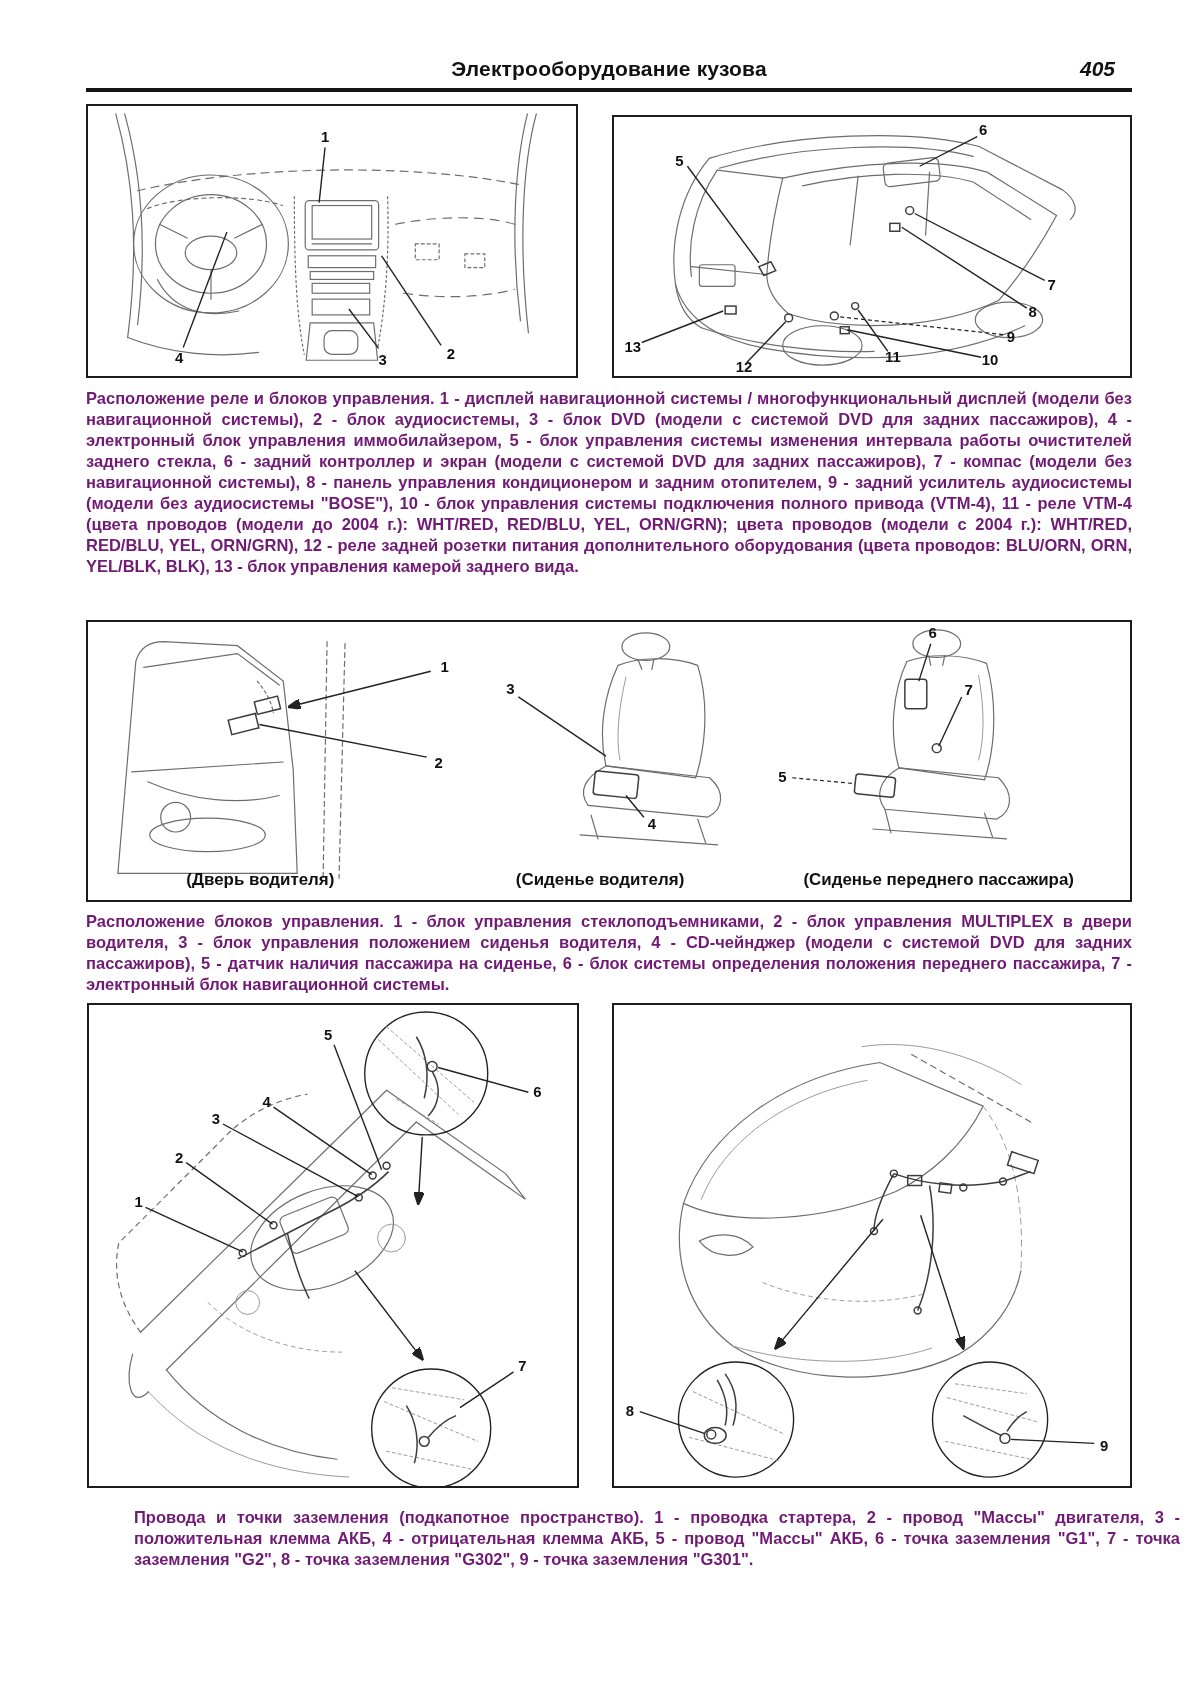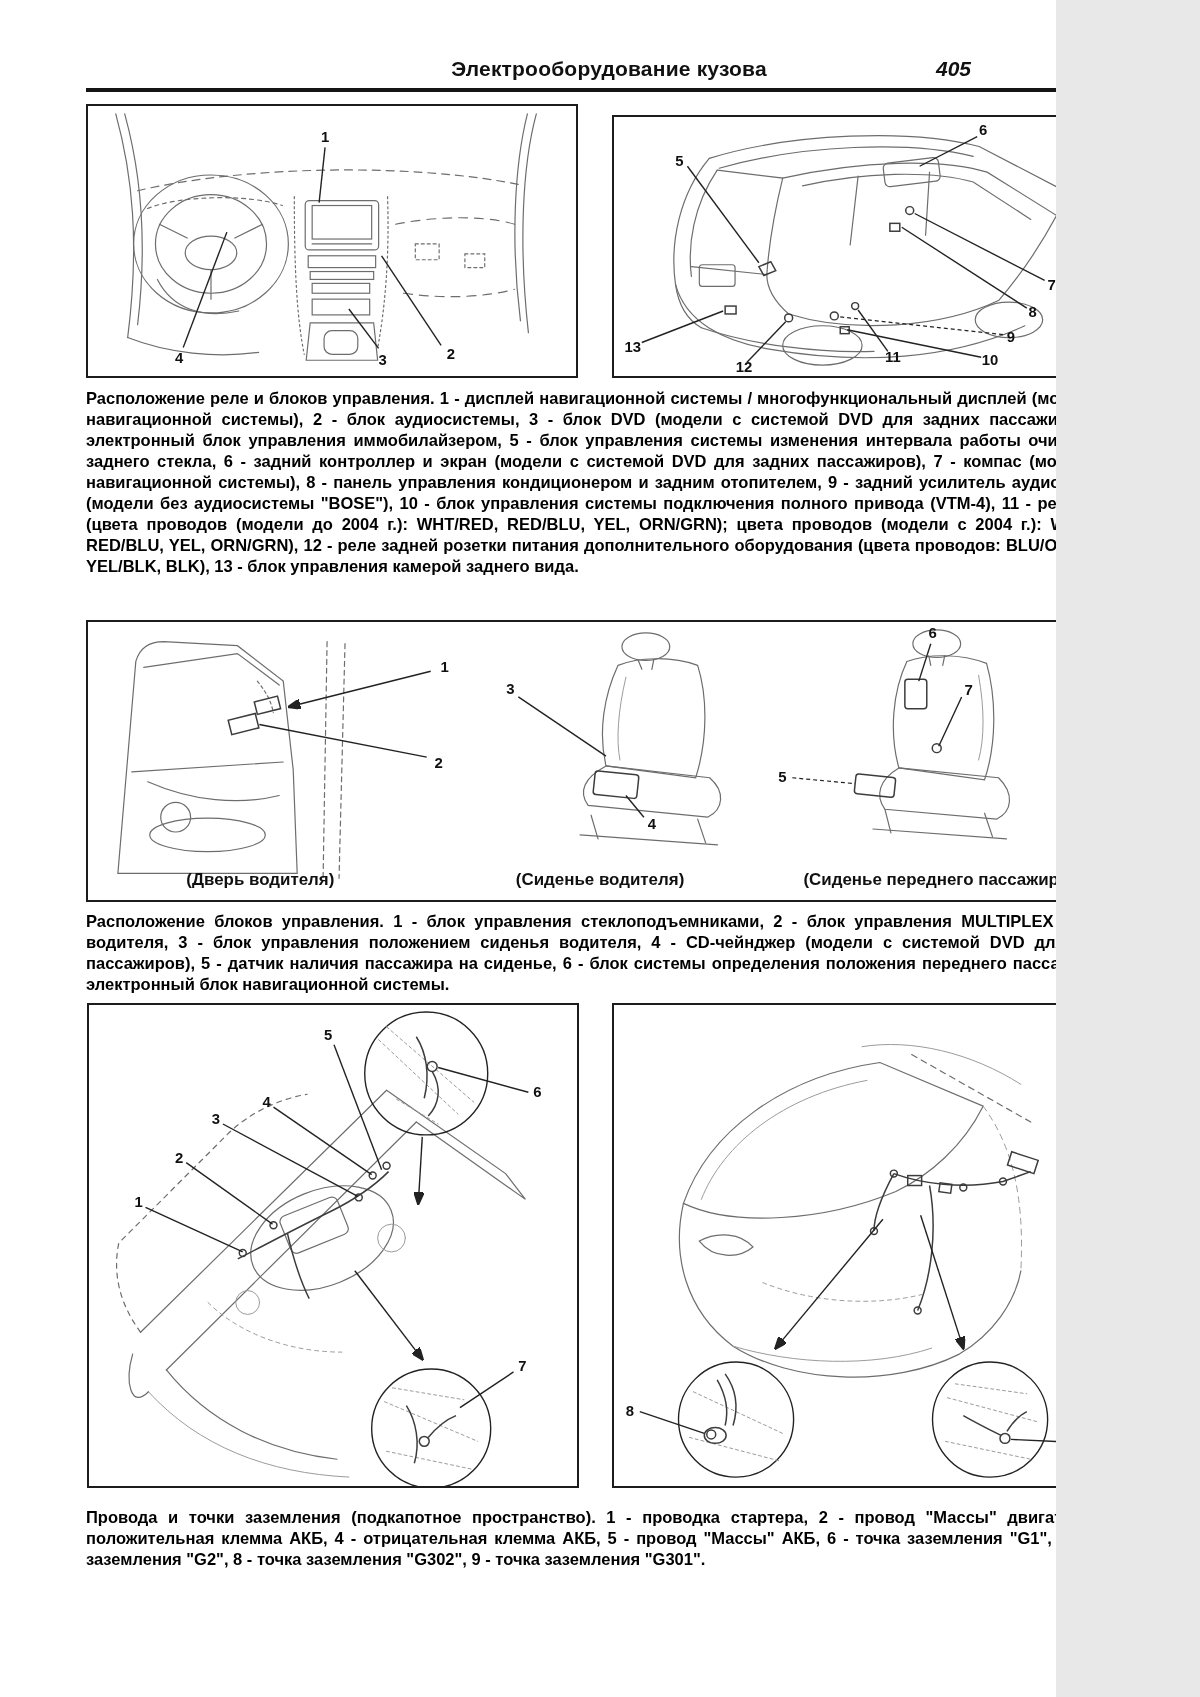--- a/index.html
+++ b/index.html
@@ -1,26 +1,26 @@
 <!DOCTYPE html>
 <html><head>
 <meta charset="utf-8">
 <style>
   html,body{margin:0;padding:0;background:#e8e8e8;}
-  .page{position:relative;width:1056px;height:1697px;background:#ffffff;
+  .page{position:relative;width:1200px;height:1697px;background:#ffffff;
         font-family:"Liberation Sans",sans-serif;color:#111;overflow:hidden;}
   .abs{position:absolute;}
   .title{left:86px;top:57px;width:1046px;text-align:center;
          font-size:21px;font-weight:700;letter-spacing:.2px;}
   .pageno{top:57px;right:85px;font-size:21px;font-weight:700;font-style:italic;}
   .rule{left:86px;top:88px;width:1046px;height:4px;background:#151515;}
   .panel{border:2px solid #1c1c1c;background:#fff;box-sizing:border-box;}
   .panel svg{display:block;width:100%;height:100%;}
   .caption{left:86px;width:1046px;font-size:16.5px;line-height:21px;font-weight:700;
-           text-align:justify;color:#000000;margin:0;}
+           text-align:justify;color:#701a75;margin:0;}
   
   .sk{stroke:#6d6d6d;fill:none;stroke-width:1.2;stroke-linecap:round;}
   .skl{stroke:#9a9a9a;fill:none;stroke-width:1;stroke-linecap:round;}
   .cmp{stroke:#3c3c3c;fill:none;stroke-width:1.5;}
   .lead{stroke:#222;fill:none;stroke-width:1.4;}
   .leadd{stroke:#222;fill:none;stroke-width:1.2;stroke-dasharray:4 3;}
   .co{font:700 15px "Liberation Sans",sans-serif;fill:#101010;text-anchor:middle;}
   .lbl{font:700 17px "Liberation Sans",sans-serif;fill:#101010;text-anchor:middle;}
 </style>
 </head>
@@ -351,15 +351,15 @@
         <line x1="26" y1="410" x2="91" y2="432"></line>
         <line x1="484" y1="442" x2="400" y2="438"></line>
       </g>
       <g>
         <text class="co" x="16" y="414">8</text>
         <text class="co" x="494" y="450">9</text>
       </g>
     </svg>
   </figure>
 
-  <p class="abs caption" style="top:1507px;">Провода и точки заземления (подкапотное пространство). 1 - проводка стартера, 2 - провод "Массы" двигателя, 3 - положительная клемма АКБ, 4 - отрицательная клемма АКБ, 5 - провод "Массы" АКБ, 6 - точка заземления "G1", 7 - точка заземления "G2", 8 - точка заземления "G302", 9 - точка заземления "G301".</p>
+  <p class="abs caption" style="top:1507px;margin-left:48px;">Провода и точки заземления (подкапотное пространство). 1 - проводка стартера, 2 - провод "Массы" двигателя, 3 - положительная клемма АКБ, 4 - отрицательная клемма АКБ, 5 - провод "Массы" АКБ, 6 - точка заземления "G1", 7 - точка заземления "G2", 8 - точка заземления "G302", 9 - точка заземления "G301".</p>
 
 </div>
 
 </body></html>

